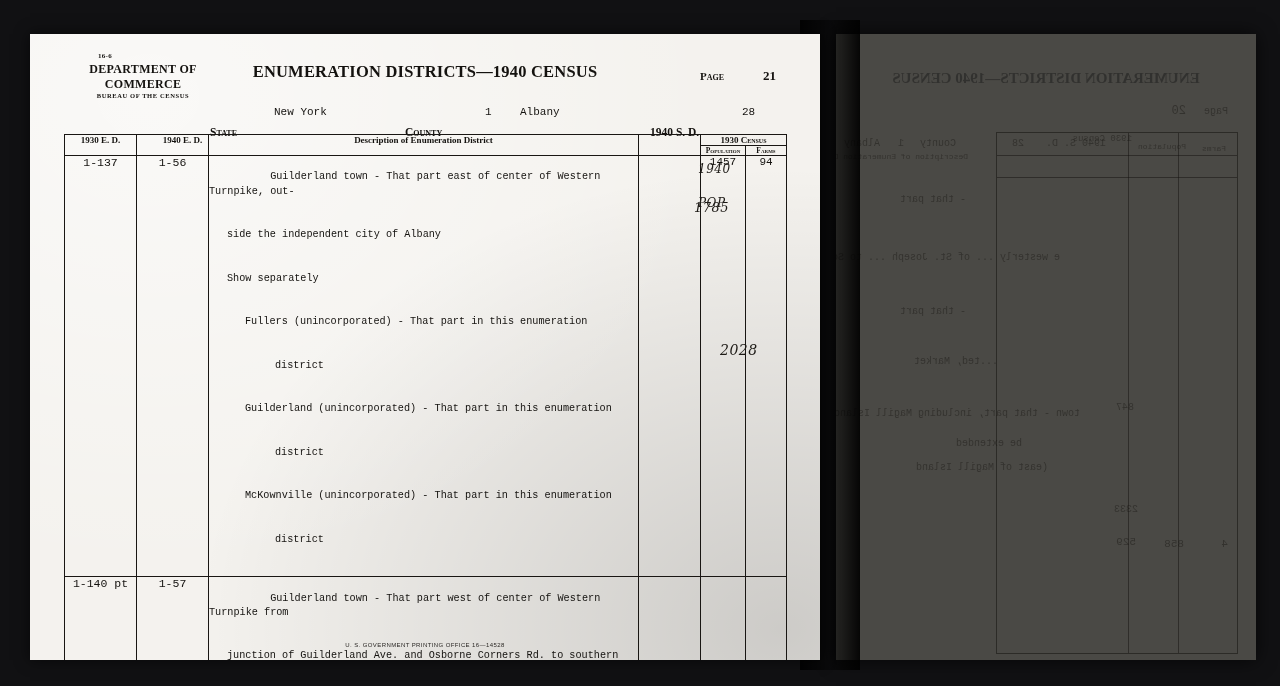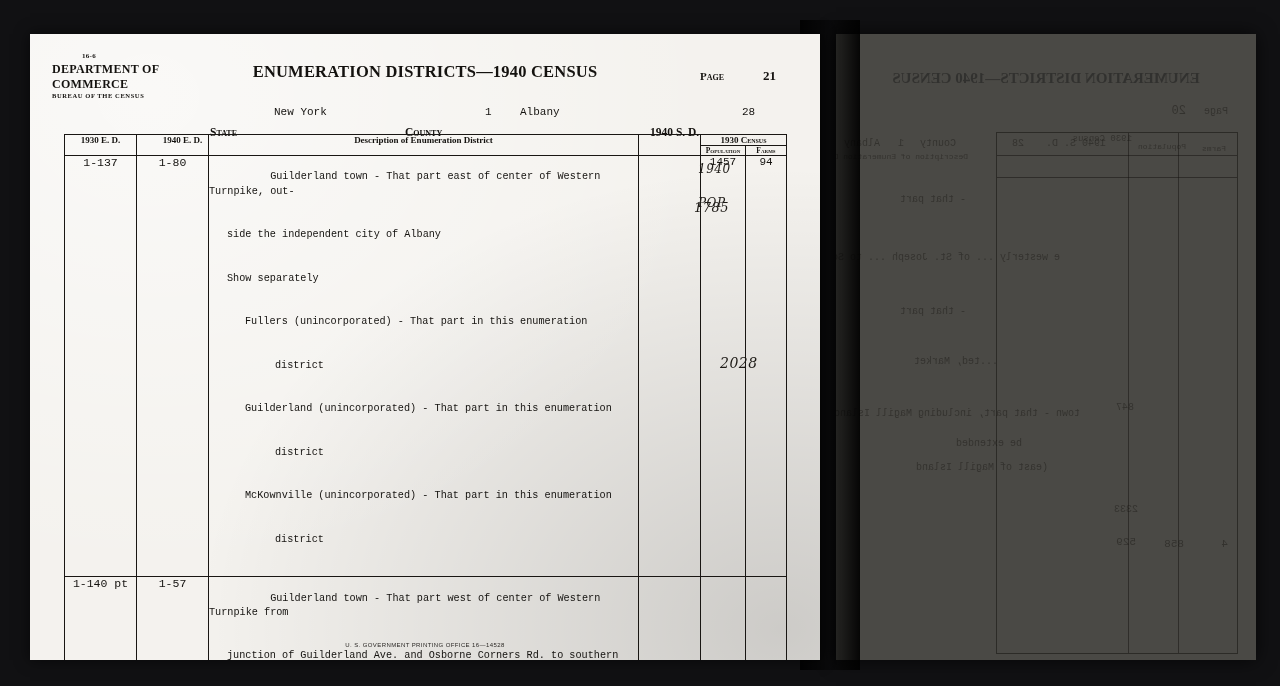--- a/index.html
+++ b/index.html
@@ -76,28 +76,28 @@
     background: linear-gradient(to right, rgba(0,0,0,0.85), rgba(0,0,0,0.4), rgba(0,0,0,0.92));
   }
 
   
   .hdr {
     position: relative;
     height: 66px;
   }
   .dept {
     position: absolute;
-    left: 22px;
+    left: 38px;
     top: 28px;
     font-family: "Liberation Serif", serif;
     font-weight: bold;
     font-size: 8px;
     letter-spacing: 0.3px;
     line-height: 1.25;
-    text-align: left;
+    text-align: center;
     width: 150px;
   }
   .dept .l1 { font-size: 12px; }
   .dept .l2 { font-size: 6.5px; letter-spacing: 0.6px; }
   .dept .form-no {
     position: absolute;
     left: 30px;
     top: -10px;
     font-size: 7px;
     font-weight: bold;
@@ -211,21 +211,21 @@
     position: absolute;
     font-family: "DejaVu Serif", serif;
     font-style: italic;
     font-size: 13px;
     color: #1d1a16;
     letter-spacing: 0.5px;
   }
   .hand.h-1940 { left: 668px; top: 128px; font-size: 12px; }
   .hand.h-pop  { left: 668px; top: 146px; font-size: 12px; margin-top: 16px; }
   .hand.h-1785 { left: 664px; top: 166px; font-size: 13px; }
-  .hand.h-2028 { left: 690px; top: 308px; font-size: 14px; margin-top: 13px; }
+  .hand.h-2028 { left: 690px; top: 308px; font-size: 14px; }
 
   .footer-note {
     position: absolute;
     left: 0; right: 0;
     bottom: 12px;
     text-align: center;
     font-size: 6px;
     letter-spacing: 0.4px;
     color: #2a2724;
     font-family: "Liberation Sans", sans-serif;
@@ -346,21 +346,21 @@
         <th class="thead" rowspan="2"></th>
         <th class="grouphdr" colspan="2">1930 Census</th>
       </tr>
       <tr>
         <th class="subhdr">Population</th>
         <th class="subhdr">Farms</th>
       </tr>
 
       <tr>
         <td class="ednum">1-137</td>
-        <td class="ednum">1-80</td>
+        <td class="ednum">1-56</td>
         <td class="descr">
           <span>Guilderland town - That part east of center of Western Turnpike, out-</span><br>
           <span class="indent1">side the independent city of Albany</span>
           <span class="indent1">Show separately</span>
           <span class="indent2">Fullers (unincorporated) - That part in this enumeration</span>
           <span class="indent3">district</span>
           <span class="indent2">Guilderland (unincorporated) - That part in this enumeration</span>
           <span class="indent3">district</span>
           <span class="indent2">McKownville (unincorporated) - That part in this enumeration</span>
           <span class="indent3">district</span>

